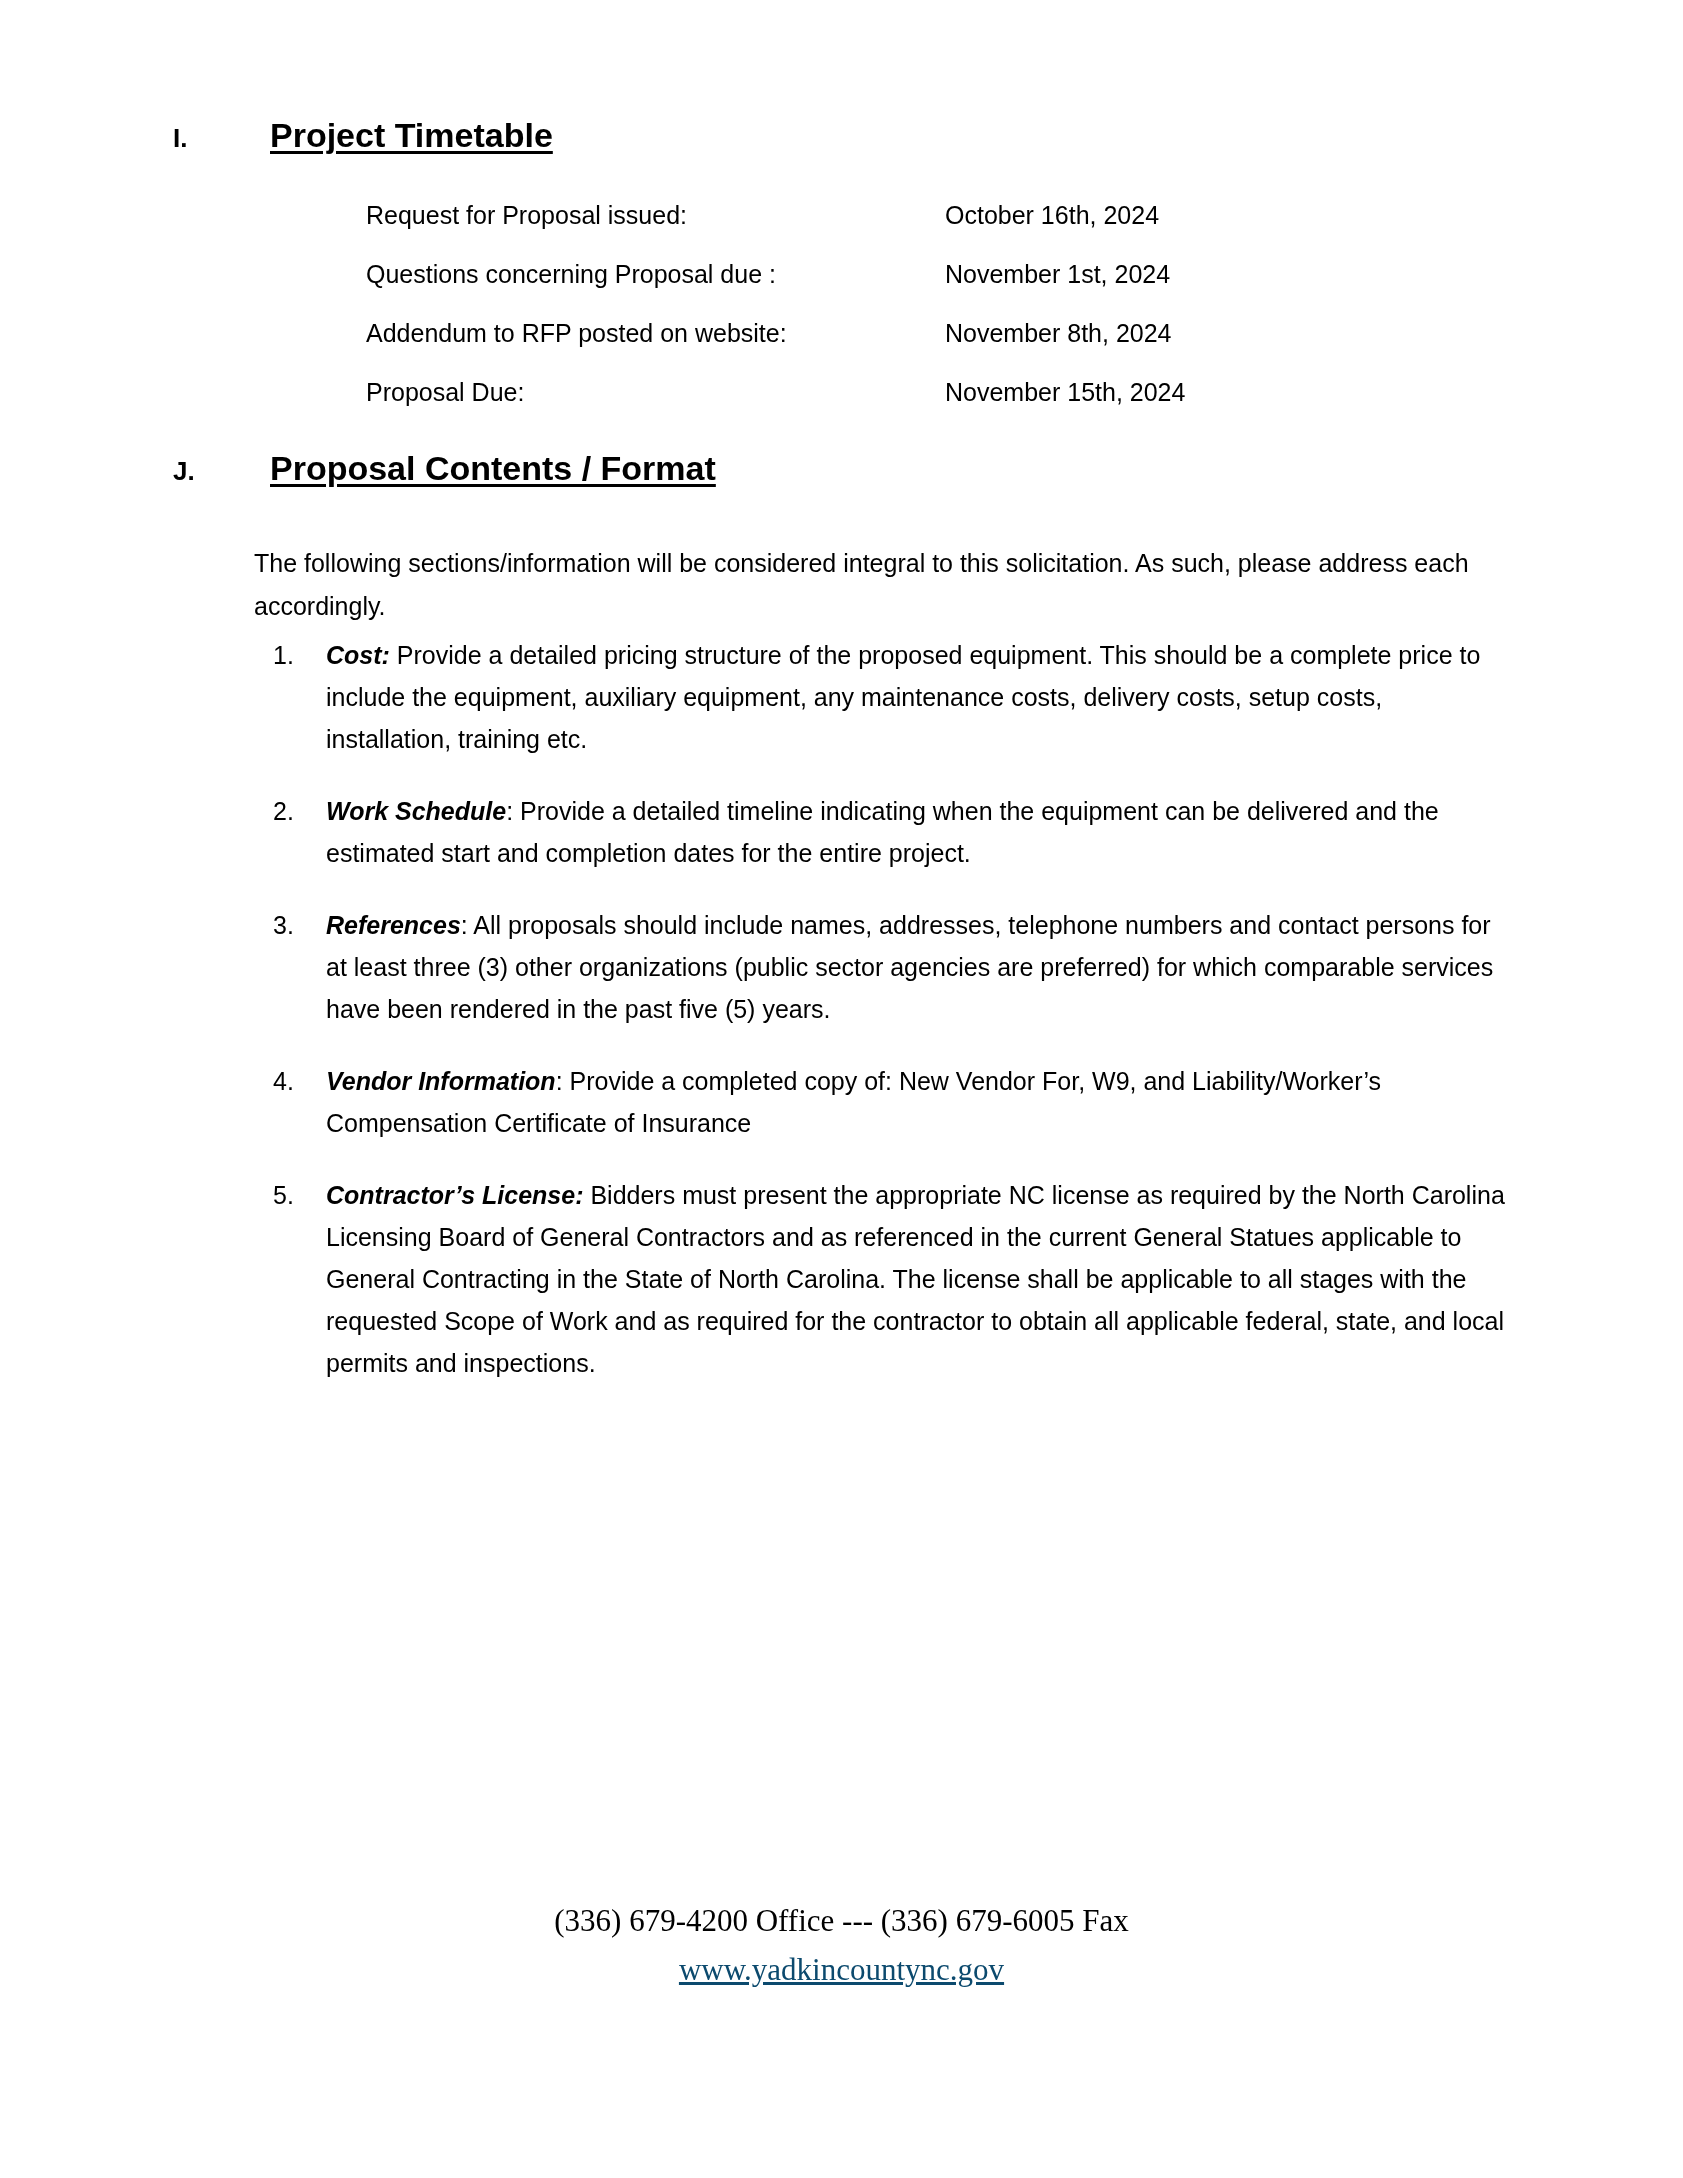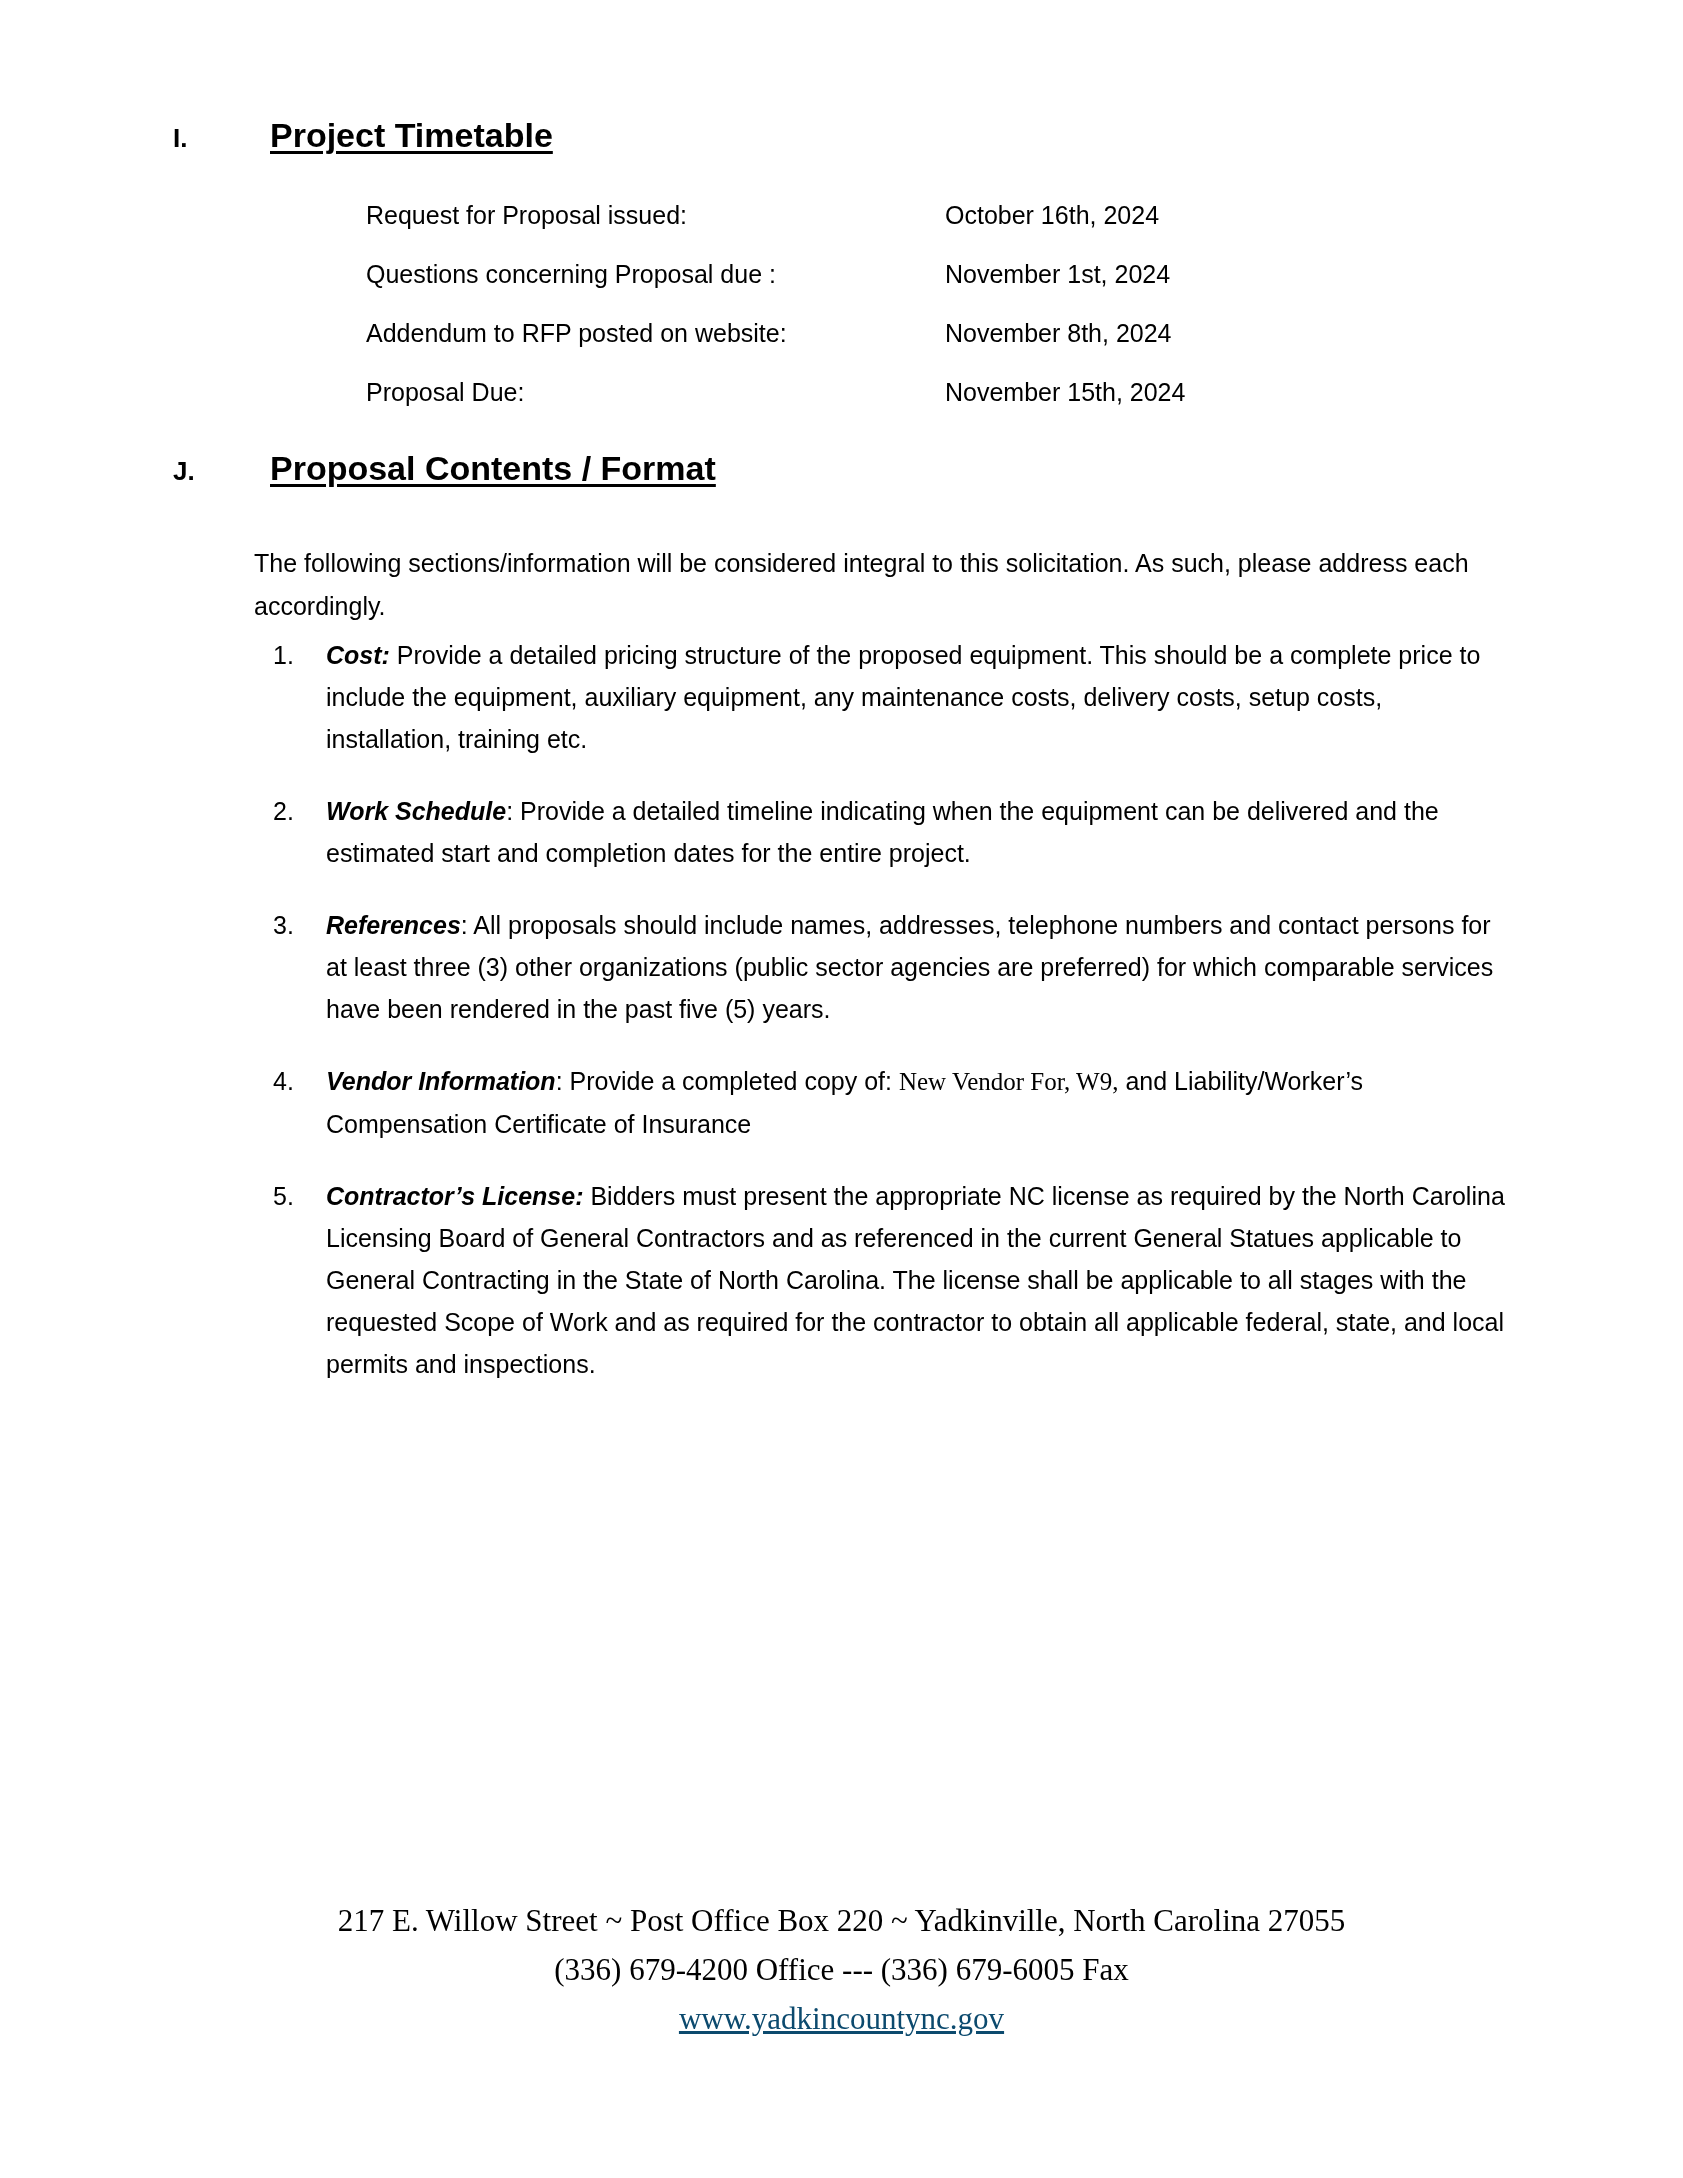--- a/index.html
+++ b/index.html
@@ -83,21 +83,21 @@
   .num-item:last-child { margin-bottom: 0; }
   .num-marker {
     position: absolute;
     left: 4px;
     top: 0;
     font-size: 25px;
     line-height: 42px;
   }
   .num-item b { font-weight: bold; font-style: italic; }
   .serif-run {
-    font-family: Liberation Serif, serif;
+    font-family: Liberation Sans, sans-serif;
   }
 
   
   .footer {
     position: absolute;
     left: 0;
     right: 0;
     top: 1896px;
     text-align: center;
     font-family: "Liberation Serif", serif;
@@ -171,19 +171,18 @@
     </div>
 
     <div class="num-item">
       <span class="num-marker">5.</span>
       <b>Contractor’s License:</b><span>  Bidders must present the appropriate NC license as required by the North Carolina Licensing Board of General Contractors and as referenced in the current General Statues applicable to General Contracting in the State of North Carolina. The license shall be applicable to all stages with the requested Scope of Work and as required for the contractor to obtain all applicable federal, state, and local permits and inspections.</span>
     </div>
 
   </div>
 
   <div class="footer">
-    <div class="footer-line">217 E. Willow Street ~ Post Office Box 220 ~ Yadkinville, North Carolina 27055</div>
     <div class="footer-line">(336) 679-4200 Office  ---  (336) 679-6005 Fax</div>
     <a class="footer-link">www.yadkincountync.gov</a>
   </div>
 
 </div>
 
 
 </body></html>

